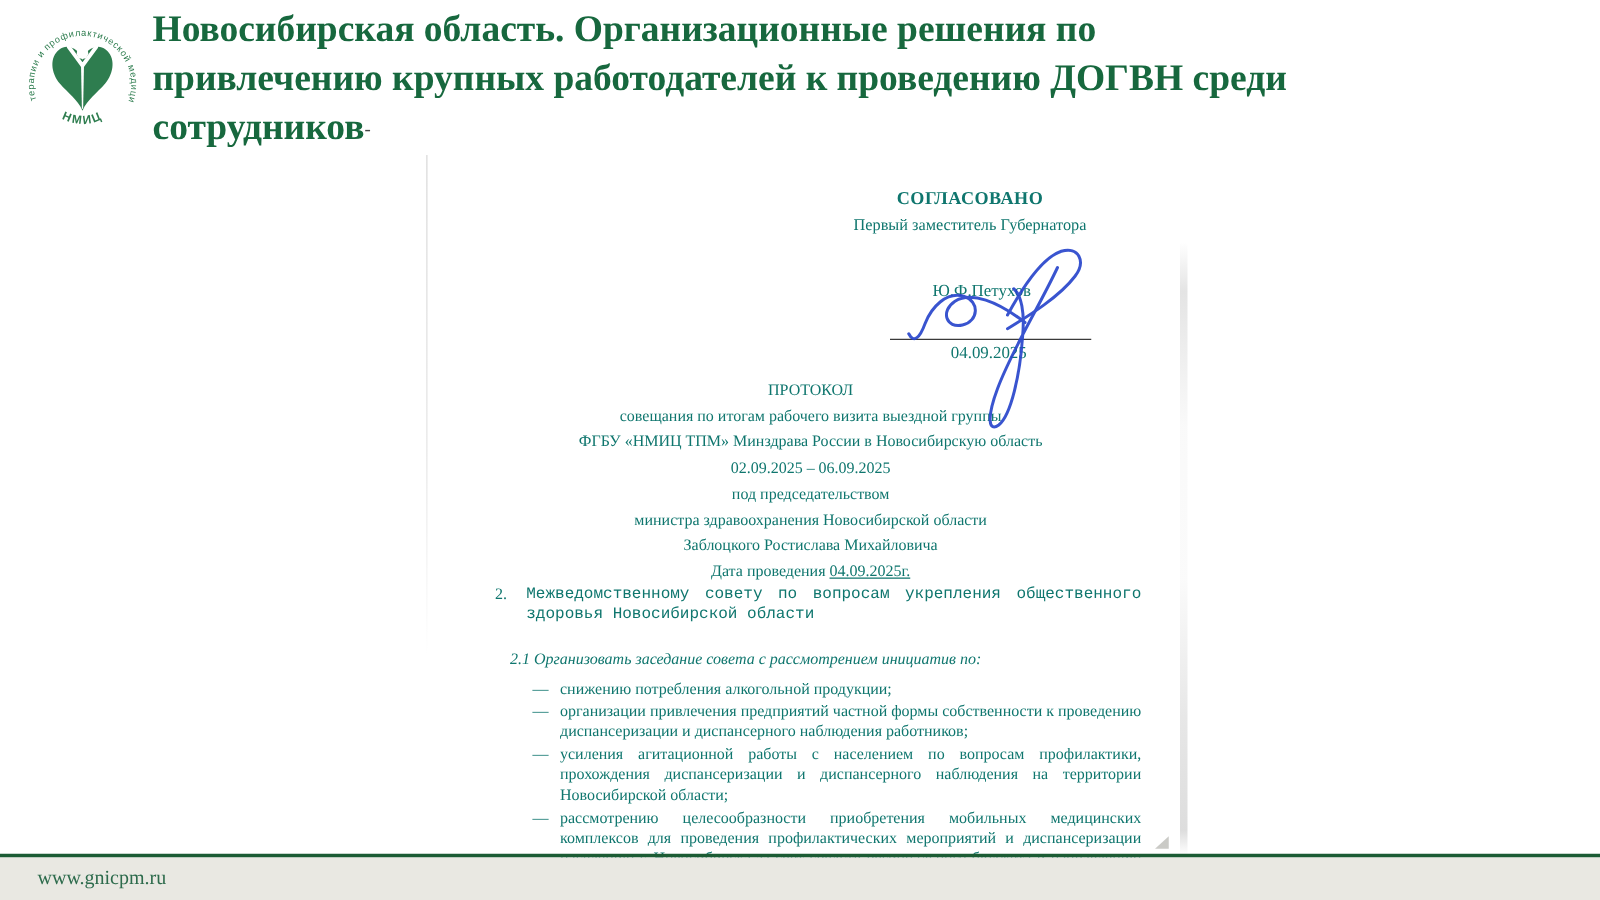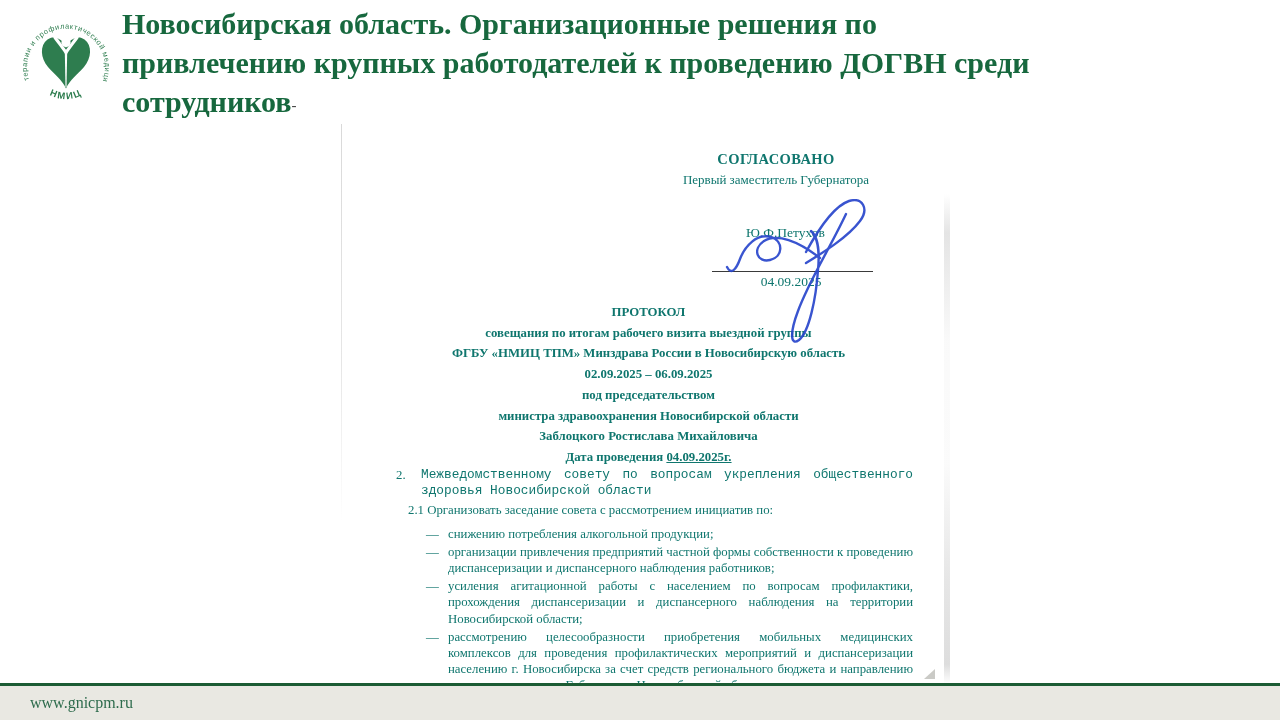--- a/index.html
+++ b/index.html
@@ -32,28 +32,28 @@
       rgba(120,120,120,0) 100%);
   }
 
   .approval { position:absolute; left:290px; top:27px; width:290px; text-align:center; line-height:17.5px; font-size:13px; }
   .approval .head { font-weight:bold; font-size:14.5px; letter-spacing:0.4px; margin-bottom:2px; }
   .signatory { position:absolute; left:405px; top:101px; font-size:13.5px; }
   .sig-line  { position:absolute; left:371px; top:147px; width:161px; border-top:1px solid #3a3a3a; }
   .sig-date  { position:absolute; left:395px; top:150px; width:110px; text-align:center; font-size:13.5px; }
 
   .protocol { position:absolute; left:30px; top:178px; width:555px; text-align:center;
-              font-weight:bold; font-size:12.8px; line-height:20.7px; }
+              font-weight:normal; font-size:12.8px; line-height:20.7px; }
   .protocol .dateline .u { text-decoration:underline; }
 
   .items { position:absolute; left:55px; top:343px; width:517px; line-height:16.2px; }
   .item-main { display:flex; }
   .item-main .num { width:25px; flex:none; }
   .item-main .txt { flex:1; text-align:justify;font-family:Liberation Mono, monospace; }
-  .item-sub { margin-top:3px; padding-left:12px; }
+  .item-sub { margin-top:20px; padding-left:12px;font-style:italic; }
   .bullets { margin-top:7px; }
   .bullet { display:flex; padding-left:30px; margin-bottom:2px; }
   .bullet .dash { width:22px; flex:none; }
   .bullet .txt { flex:1; text-align:justify; }
 
   
   .ink { position:absolute; left:0; top:0; width:1280px; height:720px; pointer-events:none; }
 
   
   .corner-fold { position:absolute; left:924px; top:669px; width:0; height:0;

